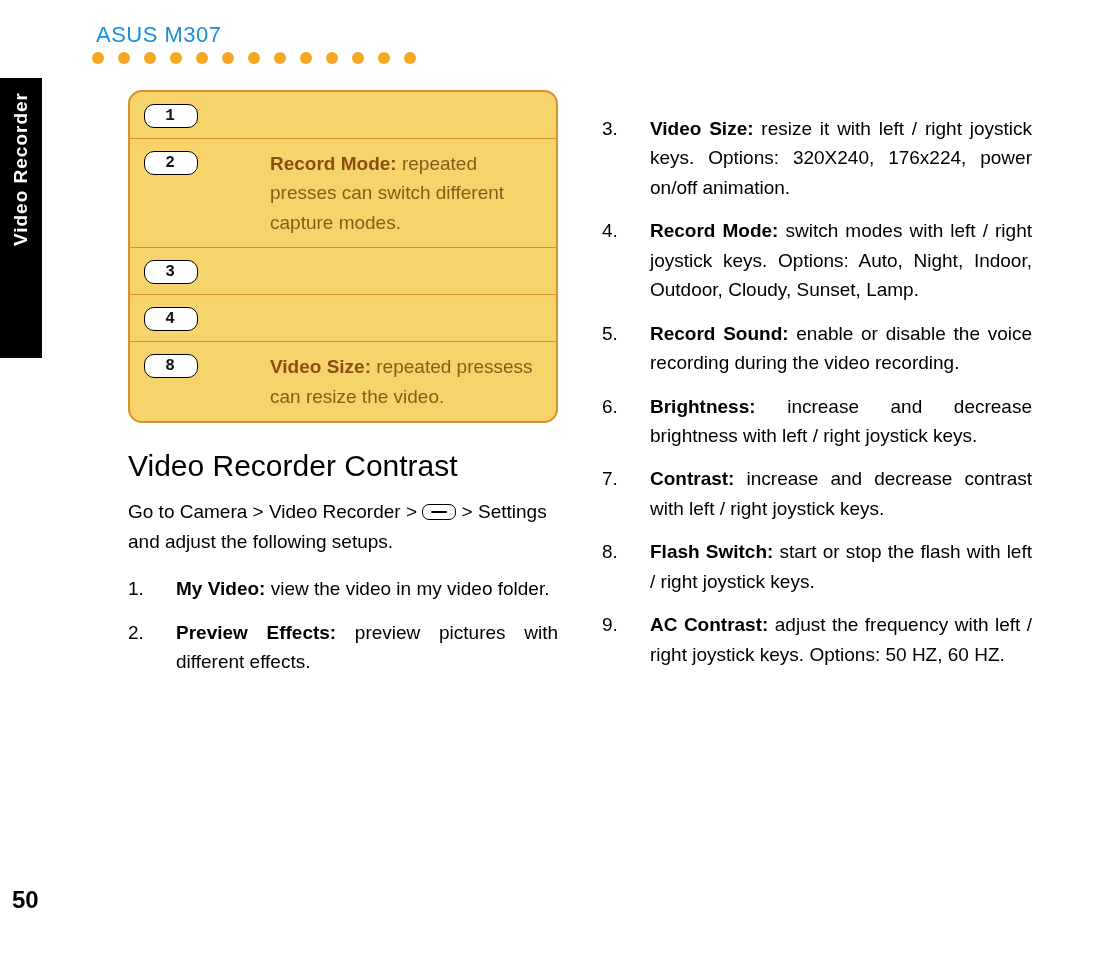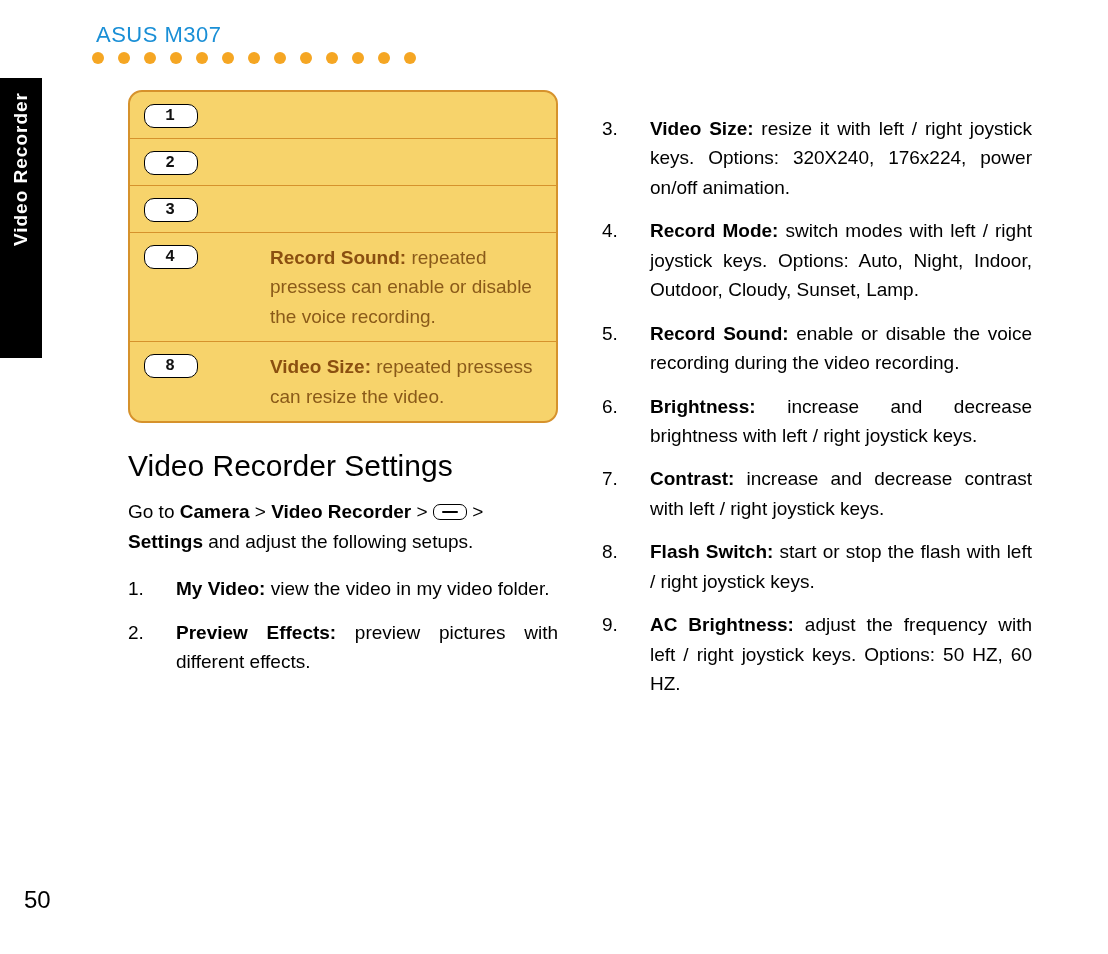--- a/index.html
+++ b/index.html
@@ -3,35 +3,35 @@
 <meta charset="utf-8">
 <style>
   * { box-sizing: border-box; margin: 0; padding: 0; }
   html, body { width: 1108px; height: 954px; background: #fff; font-family: Arial, Helvetica, sans-serif; color: #000; }
   .page { position: relative; width: 1048px; height: 954px; padding-top: 34px; }
   .header-title { position: absolute; top: 22px; left: 96px; color: #1a8fd6; font-size: 22px; letter-spacing: 0.5px; }
   .dots { position: absolute; top: 52px; left: 92px; display: flex; gap: 14px; }
   .dot { width: 12px; height: 12px; border-radius: 50%; background: #f5a623; }
   .side-tab { position: absolute; top: 78px; left: 0; width: 42px; height: 280px; background: #000; }
   .side-tab-text { color: #fff; font-weight: bold; font-size: 19px; writing-mode: vertical-rl; text-orientation: mixed; transform: rotate(180deg); position: absolute; top: 14px; left: 10px; letter-spacing: 1px; }
-  .page-num { position: absolute; left: 24px; bottom: 40px; font-size: 24px; font-weight: normal; }
+  .page-num { position: absolute; left: 12px; bottom: 40px; font-size: 24px; font-weight: bold; }
   .content { position: absolute; top: 90px; left: 128px; width: 940px; display: flex; gap: 44px; }
   .col { width: 430px; }
   
   .key-table { border: 2px solid #d6922c; border-radius: 14px; background: #f7d36b; overflow: hidden; }
   .key-row { display: flex; border-top: 1px solid #d6922c; padding: 10px 12px 10px 14px; }
   .key-row:first-child { border-top: none; }
   .key-badge { width: 54px; height: 24px; border-radius: 10px; background: #fff; border: 1px solid #000; display: flex; align-items: center; justify-content: center; margin-top: 2px; }
   .key-badge .glyph { font-family: 'Courier New', monospace; font-weight: bold; font-size: 16px; letter-spacing: 2px; color:#111; }
   .key-desc { flex: 1; padding-left: 72px; color: #8a5a19; font-size: 19px; line-height: 1.55; }
   .key-desc .lead { font-weight: bold; color: #8a4f10; }
   
   .section-heading { font-size: 30px; font-weight: normal; margin: 26px 0 14px 0; }
   .intro { font-size: 19px; line-height: 1.55; }
-  .intro .b { font-weight: bold; margin-top: 20px; }
+  .intro .b { font-weight: normal; margin-top: 20px; }
   .intro .softkey { display: inline-block; width: 34px; height: 16px; border: 1.5px solid #000; border-radius: 7px; vertical-align: -2px; position: relative; }
   .intro .softkey::after { content: ""; position: absolute; left: 8px; right: 8px; top: 50%; height: 2px; background: #000; transform: translateY(-50%); border-radius: 1px; }
   ol.settings { margin-top: 18px; padding-left: 0; list-style: none; counter-reset: item var(--start,0); font-size: 19px; line-height: 1.55; text-align: justify; }
   ol.settings li { counter-increment: item; position: relative; padding-left: 48px; margin-bottom: 14px; }
   ol.settings li::before { content: counter(item) "."; position: absolute; left: 0; top: 0; width: 34px; font-size: 19px; }
   ol.settings .b { font-weight: bold; }
   .col-right { padding-top: 6px; }
 </style>
 </head>
 <body>
@@ -69,60 +69,60 @@
       <div class="key-table">
         <div class="key-row">
           <div class="key-badge">
               <span class="glyph">1</span>
             </div>
         </div>
         <div class="key-row">
           <div class="key-badge">
               <span class="glyph">2</span>
             </div>
+          <div class="key-desc"><span class="lead">Record Mode:</span><span> repeated presses can switch different capture modes.</span></div>
         </div>
         <div class="key-row">
           <div class="key-badge">
               <span class="glyph">3</span>
             </div>
         </div>
         <div class="key-row">
           <div class="key-badge">
               <span class="glyph">4</span>
             </div>
-          <div class="key-desc"><span class="lead">Record Sound:</span><span> repeated pressess can enable or disable the voice recording.</span></div>
         </div>
         <div class="key-row">
           <div class="key-badge">
               <span class="glyph">8</span>
             </div>
           <div class="key-desc"><span class="lead">Video Size:</span><span> repeated pressess can resize the video.</span></div>
         </div>
       </div>
 
-      <h2 class="section-heading">Video Recorder Settings</h2>
+      <h2 class="section-heading">Video Recorder Contrast</h2>
 
       <p class="intro">
         <span>Go to </span><span class="b">Camera</span><span> &gt; </span><span class="b">Video Recorder</span><span> &gt; </span><span class="softkey"></span><span> &gt; </span><span class="b">Settings</span><span> and adjust the following setups.</span>
       </p>
 
       <ol class="settings" style="--start:0">
         <li><span class="b">My Video:</span><span> view the video in my video folder.</span></li>
         <li><span class="b">Preview Effects:</span><span> preview pictures with different effects.</span></li>
       </ol>
 
     </div>
 
     <div class="col col-right">
       <ol class="settings" style="--start:2">
         <li><span class="b">Video Size:</span><span> resize it with left / right joystick keys. Options: 320X240, 176x224, power on/off animation.</span></li>
         <li><span class="b">Record Mode:</span><span> switch modes with left / right joystick keys. Options: Auto, Night, Indoor, Outdoor, Cloudy, Sunset, Lamp.</span></li>
         <li><span class="b">Record Sound:</span><span>  enable or disable the voice recording during the video recording.</span></li>
         <li><span class="b">Brightness:</span><span> increase and decrease brightness with left / right joystick keys.</span></li>
         <li><span class="b">Contrast:</span><span> increase and decrease contrast with left / right joystick keys.</span></li>
         <li><span class="b">Flash Switch:</span><span> start or stop the flash with left / right joystick keys.</span></li>
-        <li><span class="b">AC Brightness:</span><span> adjust the frequency with left / right joystick keys. Options: 50 HZ, 60 HZ.</span></li>
+        <li><span class="b">AC Contrast:</span><span> adjust the frequency with left / right joystick keys. Options: 50 HZ, 60 HZ.</span></li>
       </ol>
     </div>
 
   </div>
 
 </div>
 
 </body></html>

